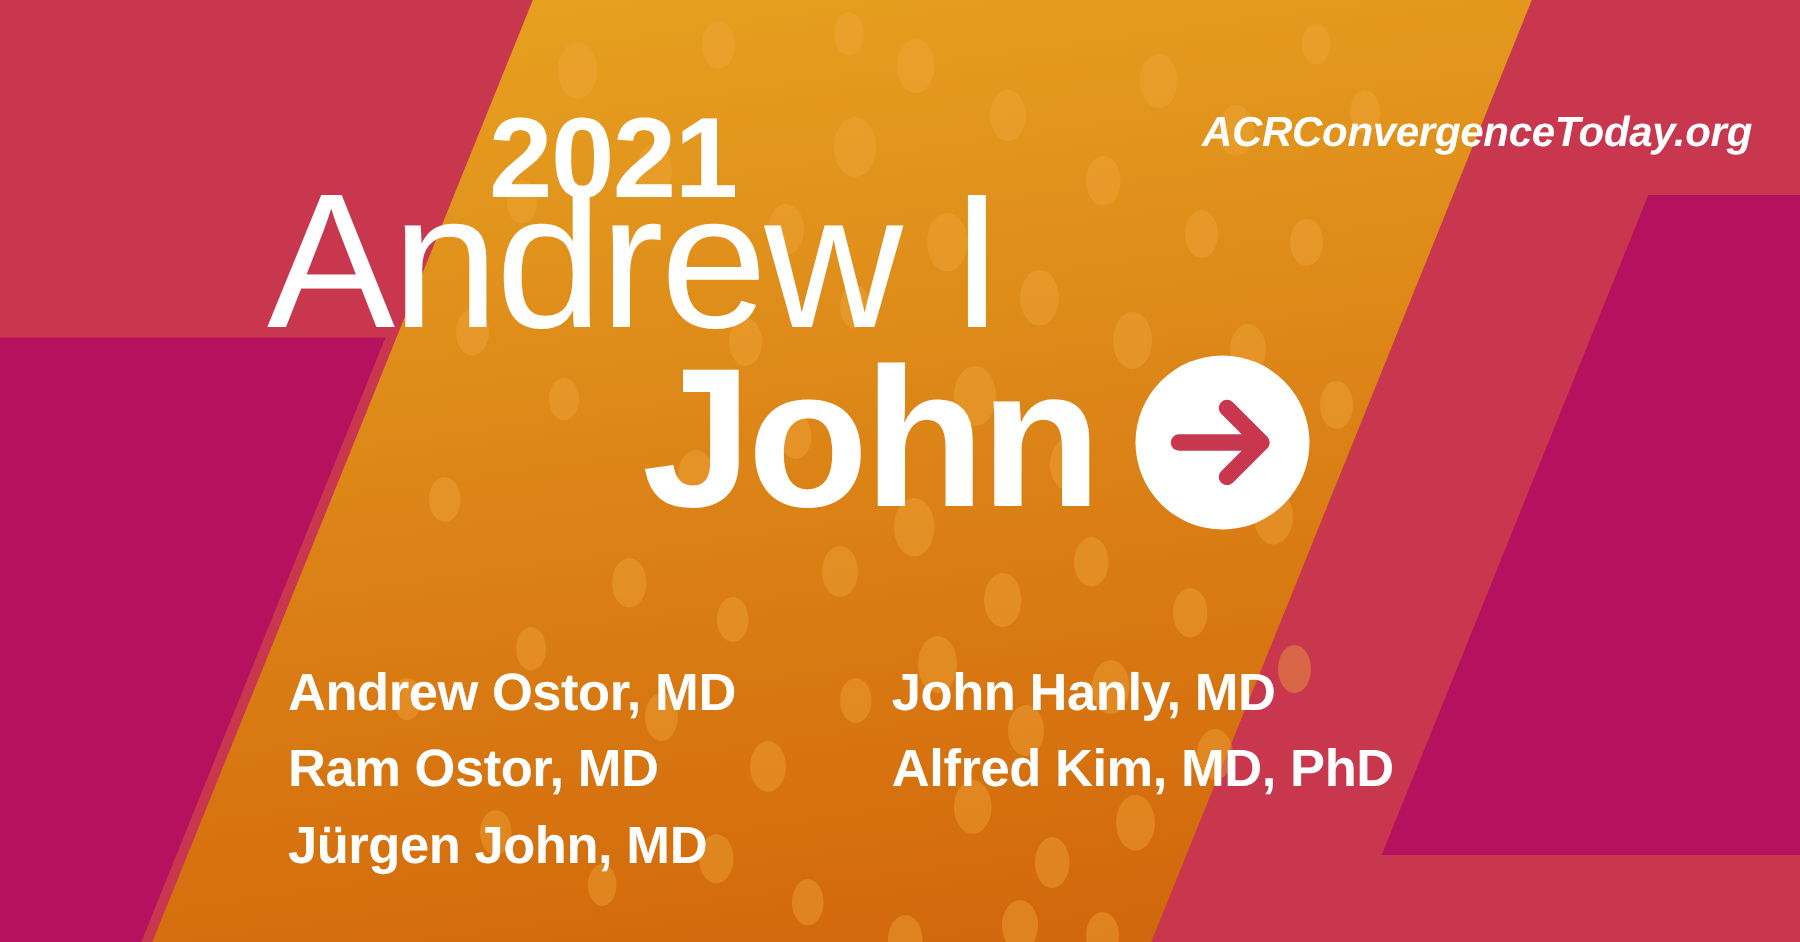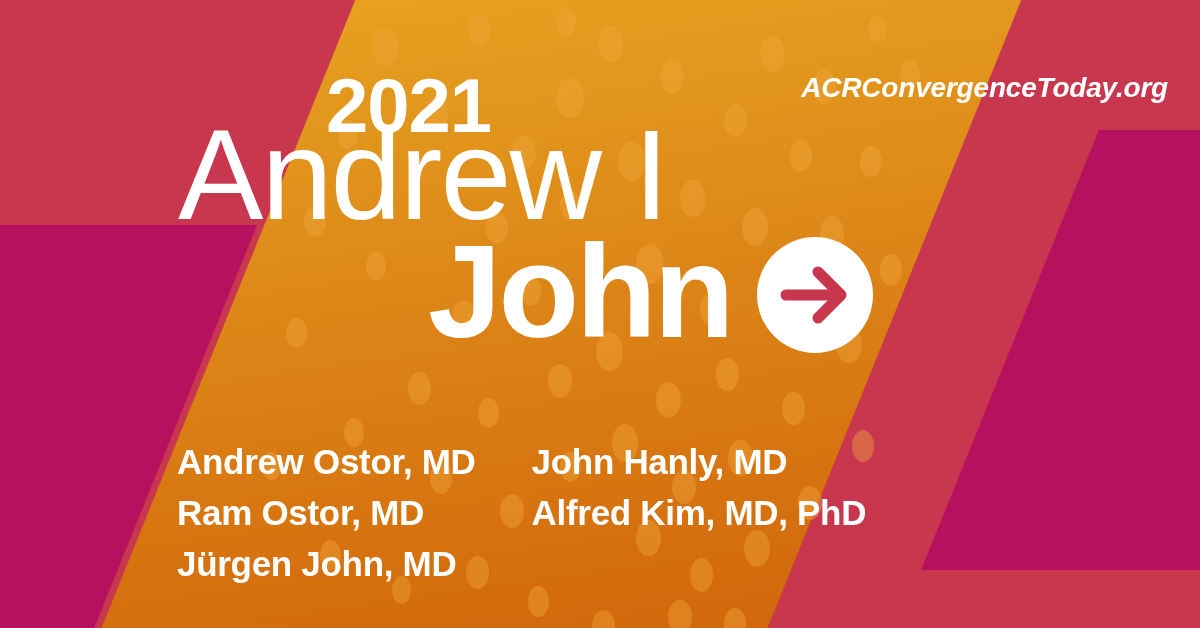--- a/index.html
+++ b/index.html
@@ -112,23 +112,23 @@
     flex: none;
     display: flex;
     align-items: center;
     justify-content: center;
   }
   .arrow-badge svg { display: block; }
 
   
   .speakers {
     position: absolute;
-    left: 177px; top: 436px;
+    left: 192px; top: 436px;
     display: flex;
-    gap: 56px;
+    gap: 104px;
   }
   .speaker-col { display: flex; flex-direction: column; }
   .speaker-name {
     color: #fff;
     font-size: 35px;
     font-weight: 700;
     line-height: 1.46;
     letter-spacing: -.3px;
     white-space: nowrap;
   }

